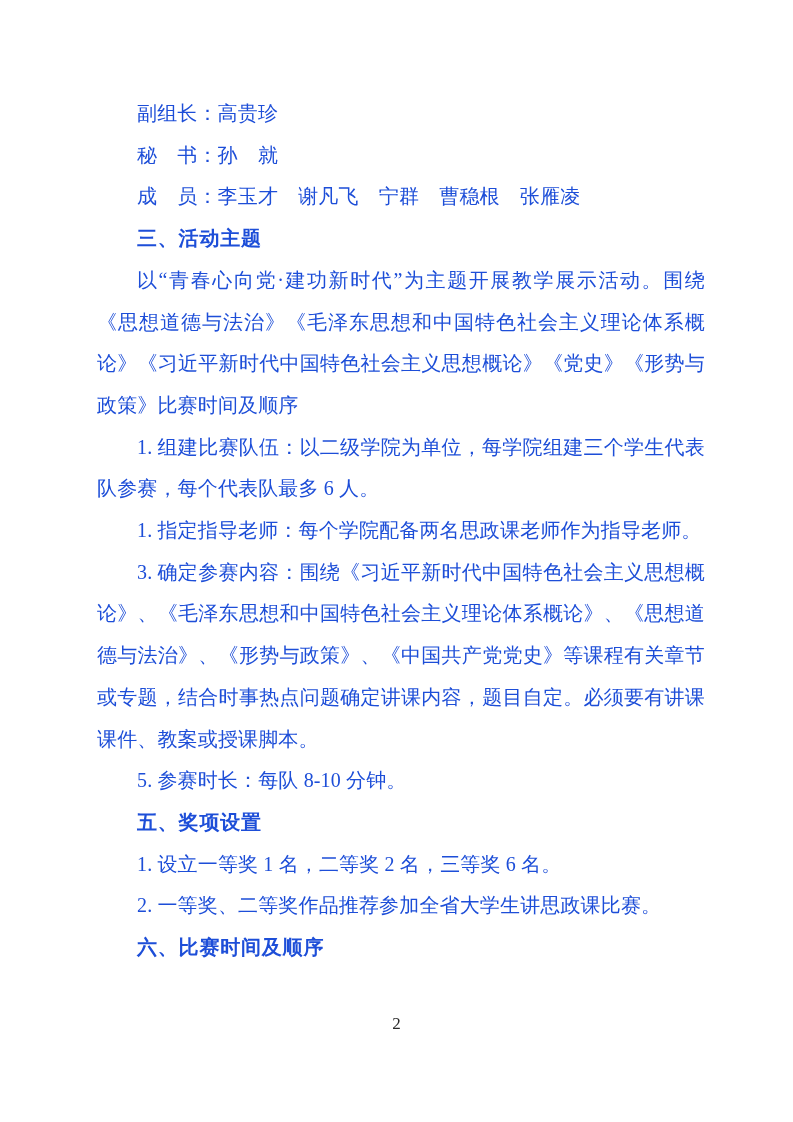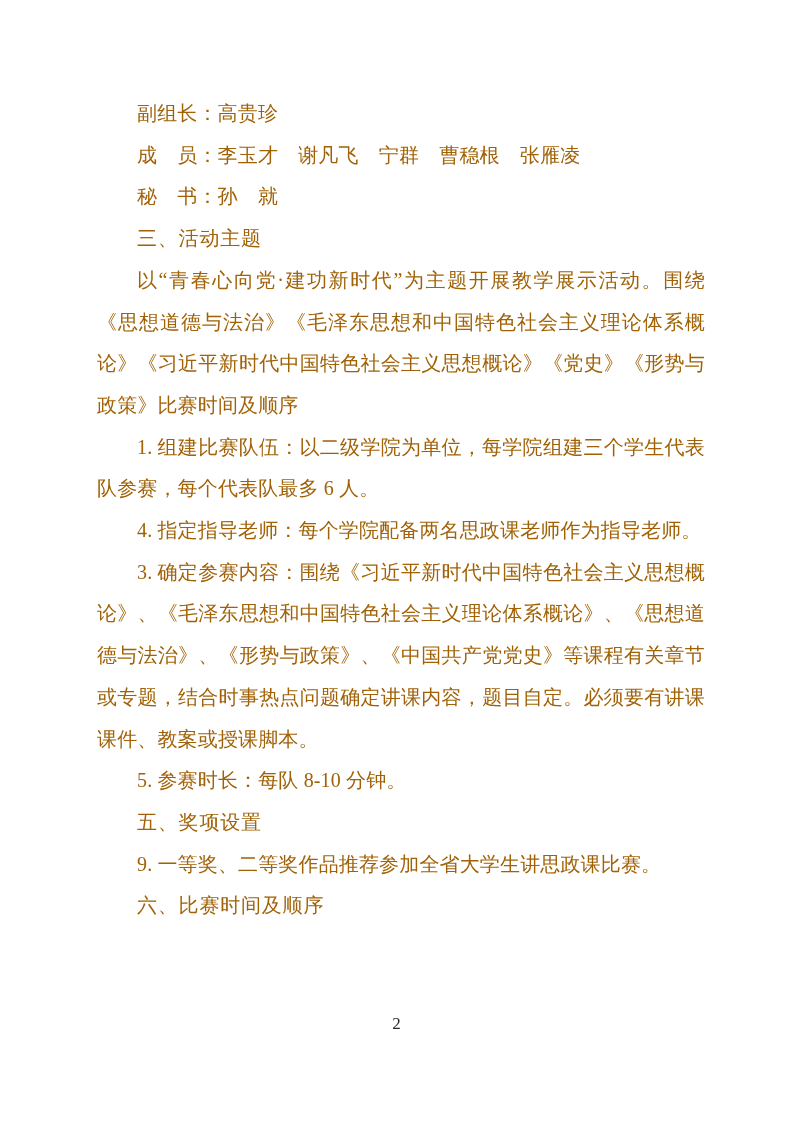--- a/index.html
+++ b/index.html
@@ -28,24 +28,24 @@
   .doc-body p {
     margin: 0;
     padding: 0;
     font-size: 20px;
     line-height: 41.7px;
     letter-spacing: 0.15px;
     text-align: justify;
     text-justify: inter-ideograph;
     text-indent: 2em;
     word-break: break-all;
-    color: #a16207;
+    color: #1d4ed8;
   }
   .doc-body p.heading {
-    font-weight: 400;
+    font-weight: 700;
     font-family: "Liberation Sans", "DejaVu Sans", sans-serif;
     font-size: 20px;
     letter-spacing: 0.8px;
     text-align: left;
   }
   .footer {
     position: absolute;
     left: 0;
     top: 1012px;
     width: 793px;
@@ -55,27 +55,28 @@
     line-height: 24px;
     color: #2a2a2a;
   }
 </style>
 </head>
 <body>
 
 <div class="page">
   <div class="doc-body">
     <p>副组长：高贵珍</p>
+    <p>秘　书：孙　就</p>
     <p>成　员：李玉才　谢凡飞　宁群　曹稳根　张雁凌</p>
-    <p>秘　书：孙　就</p>
     <p class="heading">三、活动主题</p>
     <p>以“青春心向党·建功新时代”为主题开展教学展示活动。围绕《思想道德与法治》《毛泽东思想和中国特色社会主义理论体系概论》《习近平新时代中国特色社会主义思想概论》《党史》《形势与政策》比赛时间及顺序</p>
     <p>1. 组建比赛队伍：以二级学院为单位，每学院组建三个学生代表队参赛，每个代表队最多 6 人。</p>
-    <p>4. 指定指导老师：每个学院配备两名思政课老师作为指导老师。</p>
+    <p>1. 指定指导老师：每个学院配备两名思政课老师作为指导老师。</p>
     <p>3. 确定参赛内容：围绕《习近平新时代中国特色社会主义思想概论》、《毛泽东思想和中国特色社会主义理论体系概论》、《思想道德与法治》、《形势与政策》、《中国共产党党史》等课程有关章节或专题，结合时事热点问题确定讲课内容，题目自定。必须要有讲课课件、教案或授课脚本。</p>
     <p>5. 参赛时长：每队 8-10 分钟。</p>
     <p class="heading">五、奖项设置</p>
-    <p>9. 一等奖、二等奖作品推荐参加全省大学生讲思政课比赛。</p>
+    <p>1. 设立一等奖 1 名，二等奖 2 名，三等奖 6 名。</p>
+    <p>2. 一等奖、二等奖作品推荐参加全省大学生讲思政课比赛。</p>
     <p class="heading">六、比赛时间及顺序</p>
   </div>
 
   <div class="footer">2</div>
 </div>
 
 </body></html>

